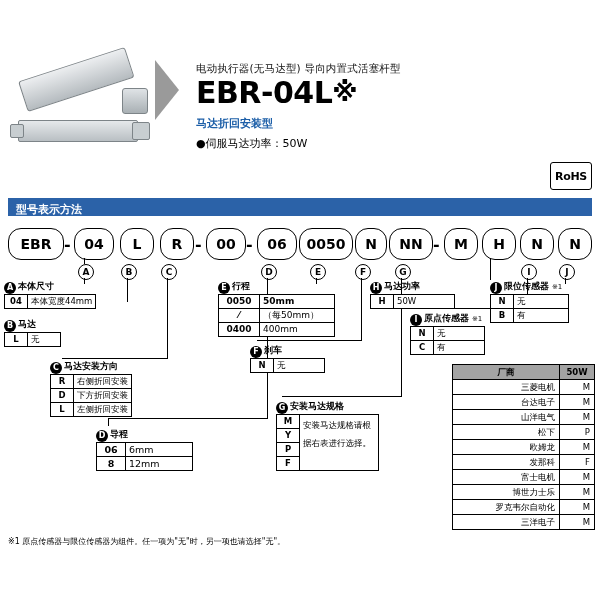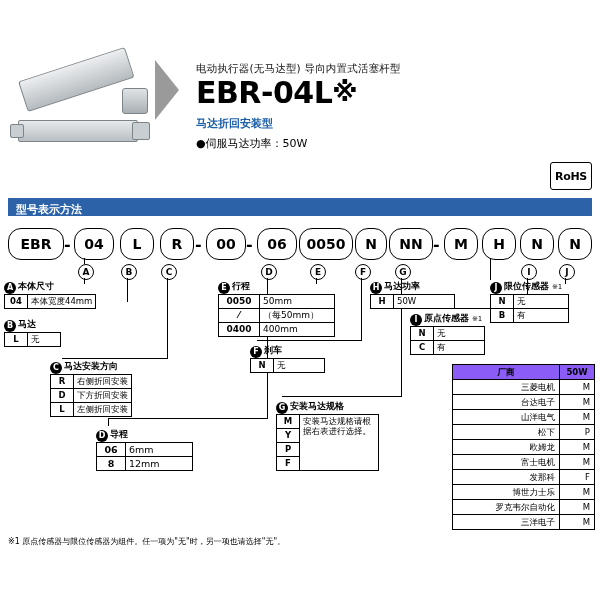--- a/index.html
+++ b/index.html
@@ -39,21 +39,21 @@
   .tbl td{border:0.8px solid #000;padding:1px 3px;height:11px;line-height:11px;white-space:nowrap;}
   .tbl td.k{text-align:center;font-weight:bold;width:16px;}
   .ttl{position:absolute;font-size:9px;font-weight:bold;white-space:nowrap;}
   .ttl .cm{display:inline-block;width:12px;height:12px;border-radius:50%;background:#000;color:#fff;font-size:8px;
            text-align:center;line-height:12px;margin-right:2px;vertical-align:-1px;font-weight:bold;}
   .note1{font-size:7px;font-weight:normal;margin-left:3px;}
 
   
   .mtbl{position:absolute;border-collapse:collapse;font-size:8.5px;background:#fff;}
   .mtbl td{border:0.8px solid #000;padding:1px 4px;height:12px;line-height:12px;white-space:nowrap;}
-  .mtbl td.hd{background:#8b5cf6;font-weight:bold;text-align:center;}
+  .mtbl td.hd{background:#a3a3a3;font-weight:bold;text-align:center;}
   .mtbl td.c{text-align:right;}
 
   .footnote{position:absolute;font-size:8px;line-height:12px;}
 
   
   .rod{position:absolute;background:#cfd3d6;border:1px solid #7d8488;}
 </style>
 </head>
 <body>
 
@@ -192,21 +192,21 @@
   </tbody>
     </table>
 
   <div class="ttl" style="left:218px;top:280px;">
     <span class="cm">E</span><span>行程</span>
   </div>
   <table class="tbl" style="left:218px;top:294px;font-size:9px;">
     <tbody>
         <tr>
       <td class="k" style="width:34px;">0050</td>
-      <td style="width:68px;">50mm</td>
+      <td style="width:68px;font-weight:bold;">50mm</td>
     </tr>
     <tr>
       <td class="k">⁄</td>
       <td>（每50mm）</td>
     </tr>
     <tr>
       <td class="k">0400</td>
       <td>400mm</td>
     </tr>
   </tbody>
@@ -224,21 +224,21 @@
   </tbody>
     </table>
 
   <div class="ttl" style="left:276px;top:400px;">
     <span class="cm">G</span><span>安装马达规格</span>
   </div>
   <table class="tbl" style="left:276px;top:414px;">
     <tbody>
         <tr>
       <td class="k">M</td>
-      <td rowspan="4" style="width:72px;white-space:normal;line-height:10px;vertical-align:top;">安装马达规格请根据右表进行选择。</td>
+      <td rowspan="4" style="width:72px;white-space:normal;line-height:18px;vertical-align:top;">安装马达规格请根据右表进行选择。</td>
     </tr>
     <tr>
       <td class="k">Y</td>
     </tr>
     <tr>
       <td class="k">P</td>
     </tr>
     <tr>
       <td class="k">F</td>
     </tr>
@@ -309,28 +309,28 @@
         </tr>
     <tr>
           <td class="c">松下</td>
           <td class="c">P</td>
         </tr>
     <tr>
           <td class="c">欧姆龙</td>
           <td class="c">M</td>
         </tr>
     <tr>
-          <td class="c">富士电机</td>
-          <td class="c">M</td>
-        </tr>
-    <tr>
           <td class="c">发那科</td>
           <td class="c">F</td>
         </tr>
     <tr>
+          <td class="c">富士电机</td>
+          <td class="c">M</td>
+        </tr>
+    <tr>
           <td class="c">博世力士乐</td>
           <td class="c">M</td>
         </tr>
     <tr>
           <td class="c">罗克韦尔自动化</td>
           <td class="c">M</td>
         </tr>
     <tr>
           <td class="c">三洋电子</td>
           <td class="c">M</td>

